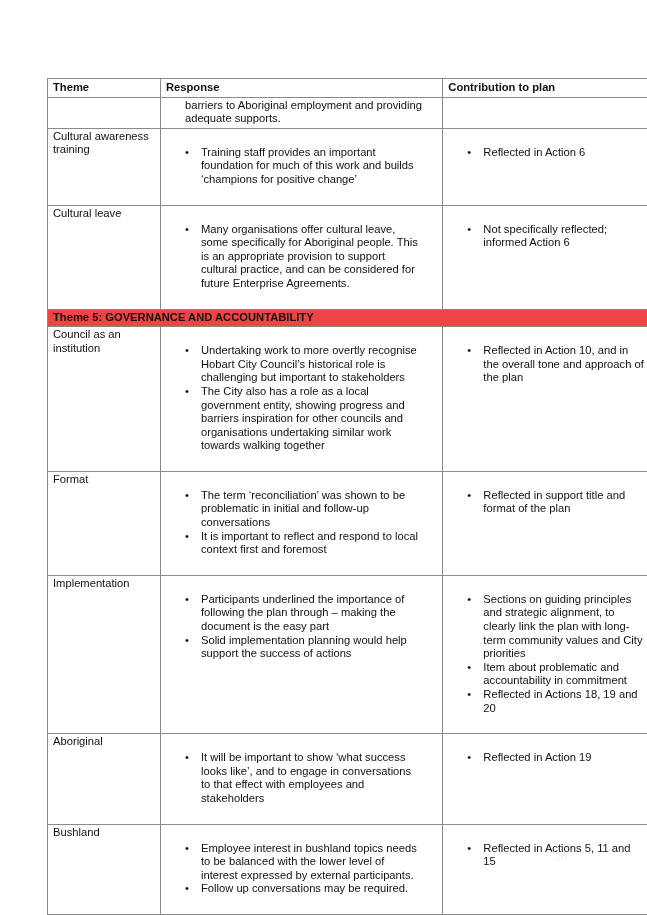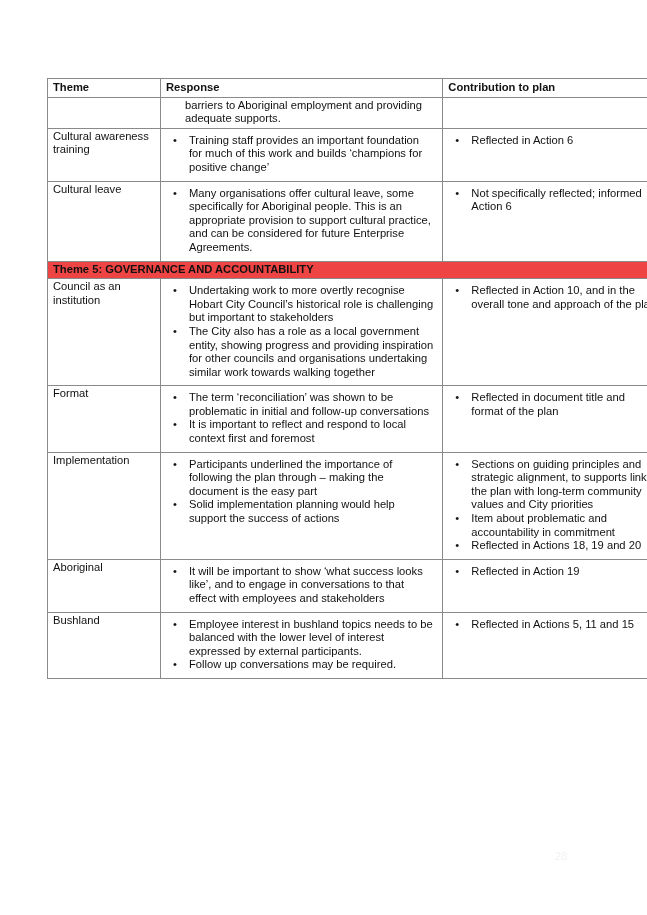--- a/index.html
+++ b/index.html
@@ -2,21 +2,21 @@
 <html><head>
 <meta charset="utf-8">
 <style>
   html,body{margin:0;padding:0;background:#fff;}
   body{width:647px;height:915px;position:relative;font-family:"Liberation Sans",sans-serif;color:#111;}
   table{position:absolute;left:47px;top:78px;width:620px;border-collapse:collapse;font-size:11.2px;line-height:13.6px;}
   td,th{border:1px solid #8a8a8a;vertical-align:top;padding:1px 5px 2px 5px;text-align:left;}
   th{font-weight:bold;padding-top:2px;padding-bottom:2px;}
   col.c1{width:100px;} col.c2{width:250px;} col.c3{width:198px;}
   tr.section td{background:#ef4444;font-weight:bold;}
-  ul{margin:4px;padding:0;list-style:none;}
+  ul{margin:16px;padding:0;list-style:none;}
   ul li{position:relative;padding-left:19px;}
   ul li::before{content:"\2022";position:absolute;left:3px;top:0;}
   .cont{padding-left:19px;}
   .pagenum{position:absolute;left:555px;top:850px;font-size:11px;color:#f2f2f2;}
 </style>
 </head>
 <body>
 
 <table>
   <colgroup>
@@ -68,54 +68,54 @@
     </tr>
     <tr class="section">
       <td colspan="3">Theme 5: GOVERNANCE AND ACCOUNTABILITY</td>
     </tr>
 
     <tr>
       <td>Council as an institution</td>
       <td>
           <ul>
         <li>Undertaking work to more overtly recognise Hobart City Council’s historical role is challenging but important to stakeholders</li>
-        <li>The City also has a role as a local government entity, showing progress and providing inspiration for other councils and organisations undertaking similar work towards walking together</li>
+        <li>The City also has a role as a local government entity, showing progress and barriers inspiration for other councils and organisations undertaking similar work towards walking together</li>
       </ul>
         </td>
       <td>
           <ul>
             <li>Reflected in Action 10, and in the overall tone and approach of the plan</li>
           </ul>
         </td>
     </tr>
     <tr>
       <td>Format</td>
       <td>
           <ul>
         <li>The term ‘reconciliation’ was shown to be problematic in initial and follow-up conversations</li>
         <li>It is important to reflect and respond to local context first and foremost</li>
       </ul>
         </td>
       <td>
           <ul>
-            <li>Reflected in document title and format of the plan</li>
+            <li>Reflected in support title and format of the plan</li>
           </ul>
         </td>
     </tr>
     <tr>
       <td>Implementation</td>
       <td>
           <ul>
         <li>Participants underlined the importance of following the plan through – making the document is the easy part</li>
         <li>Solid implementation planning would help support the success of actions</li>
       </ul>
         </td>
       <td>
           <ul>
-        <li>Sections on guiding principles and strategic alignment, to supports link the plan with long-term community values and City priorities</li>
+        <li>Sections on guiding principles and strategic alignment, to clearly link the plan with long-term community values and City priorities</li>
         <li>Item about problematic and accountability in commitment</li>
         <li>Reflected in Actions 18, 19 and 20</li>
       </ul>
         </td>
     </tr>
     <tr>
       <td>Aboriginal</td>
       <td>
           <ul>
             <li>It will be important to show ‘what success looks like’, and to engage in conversations to that effect with employees and stakeholders</li>

